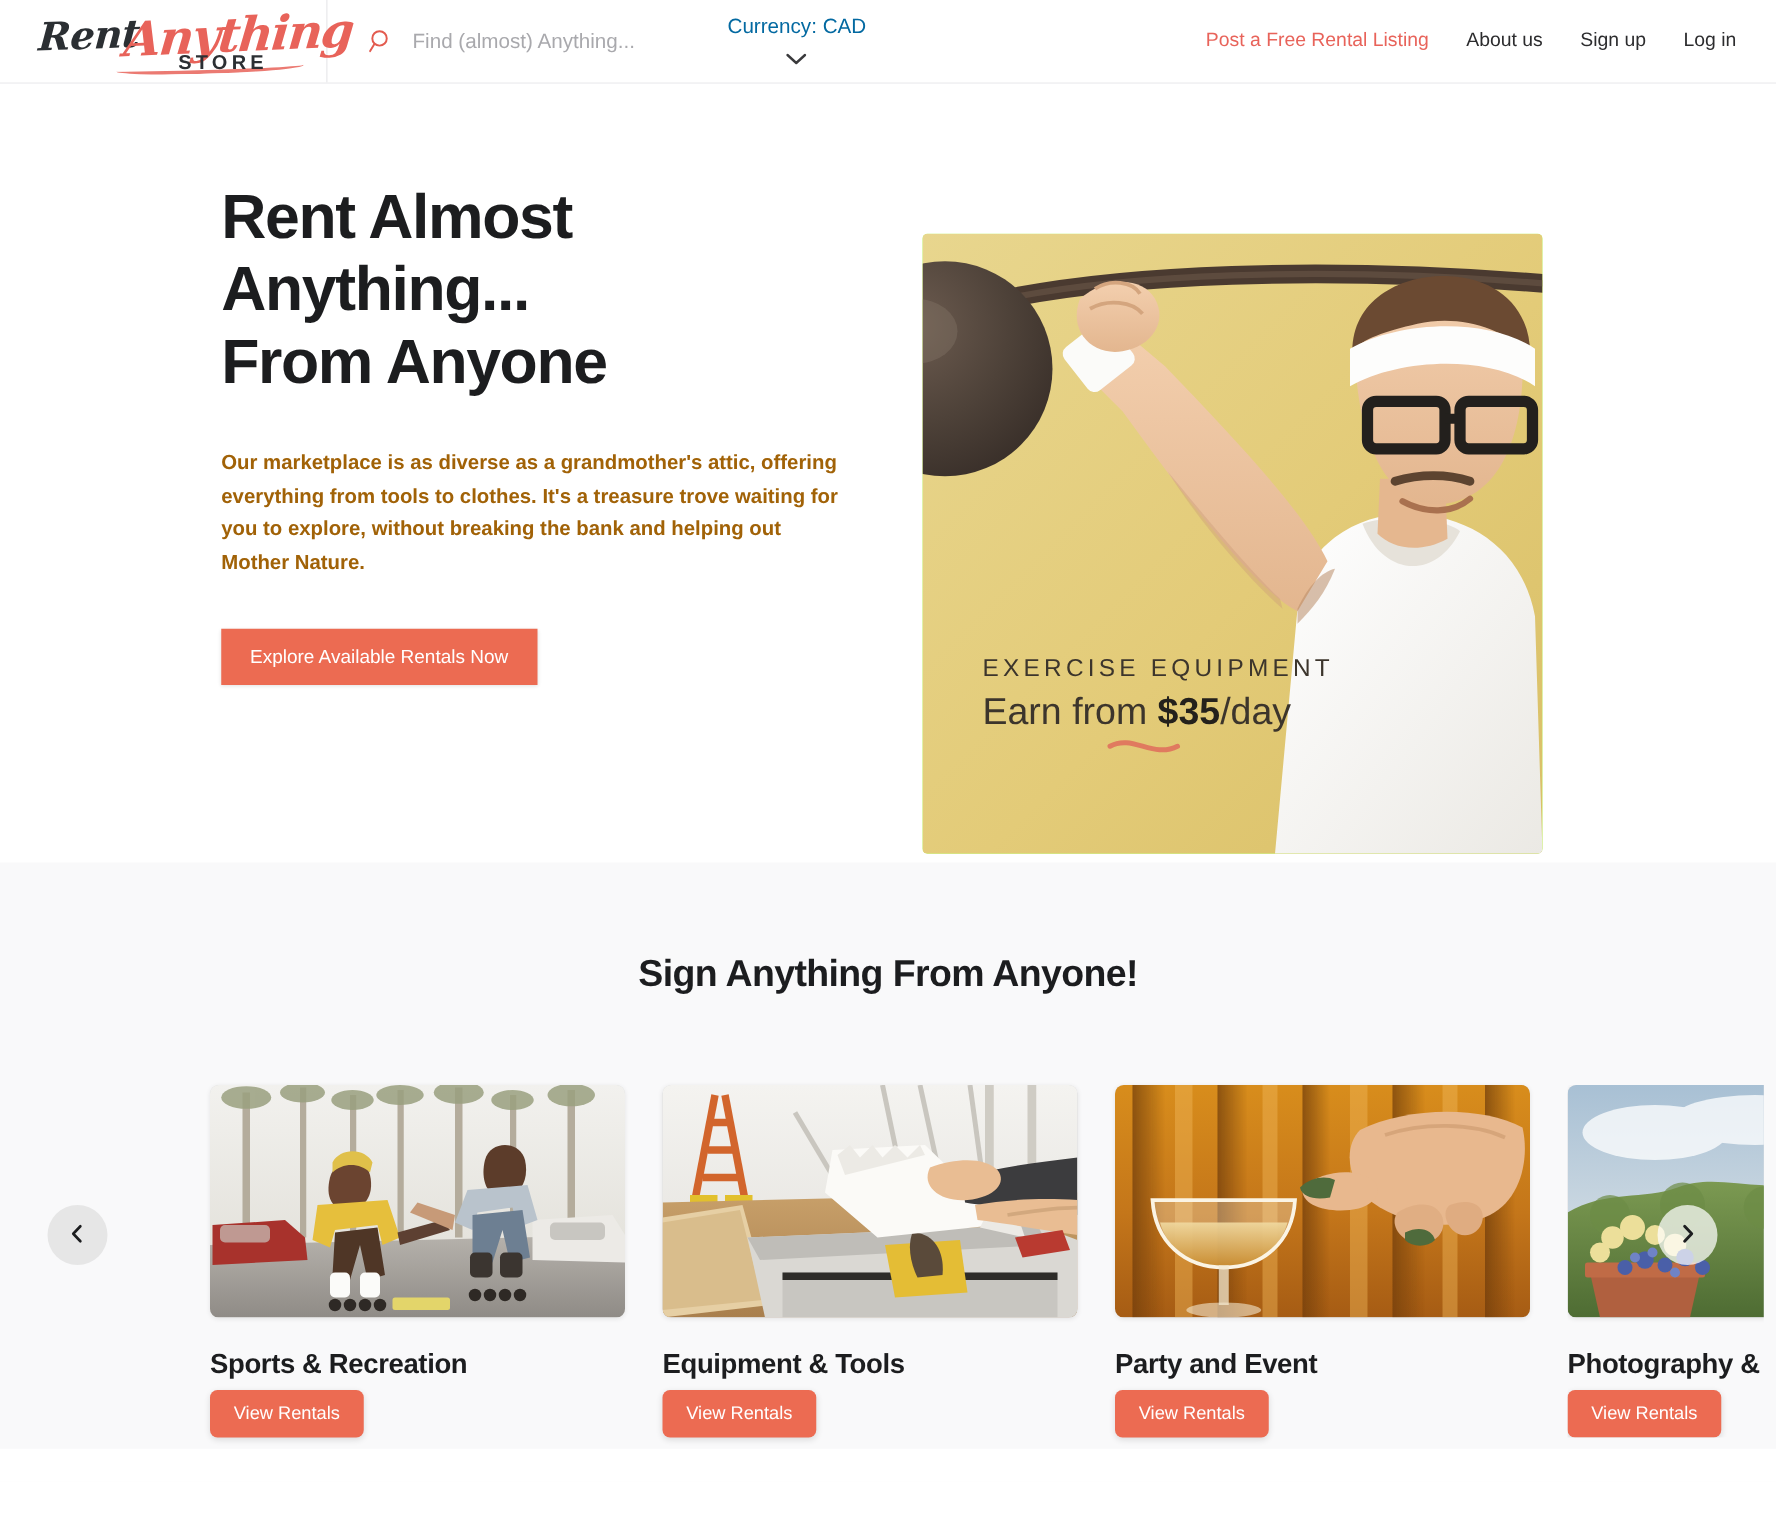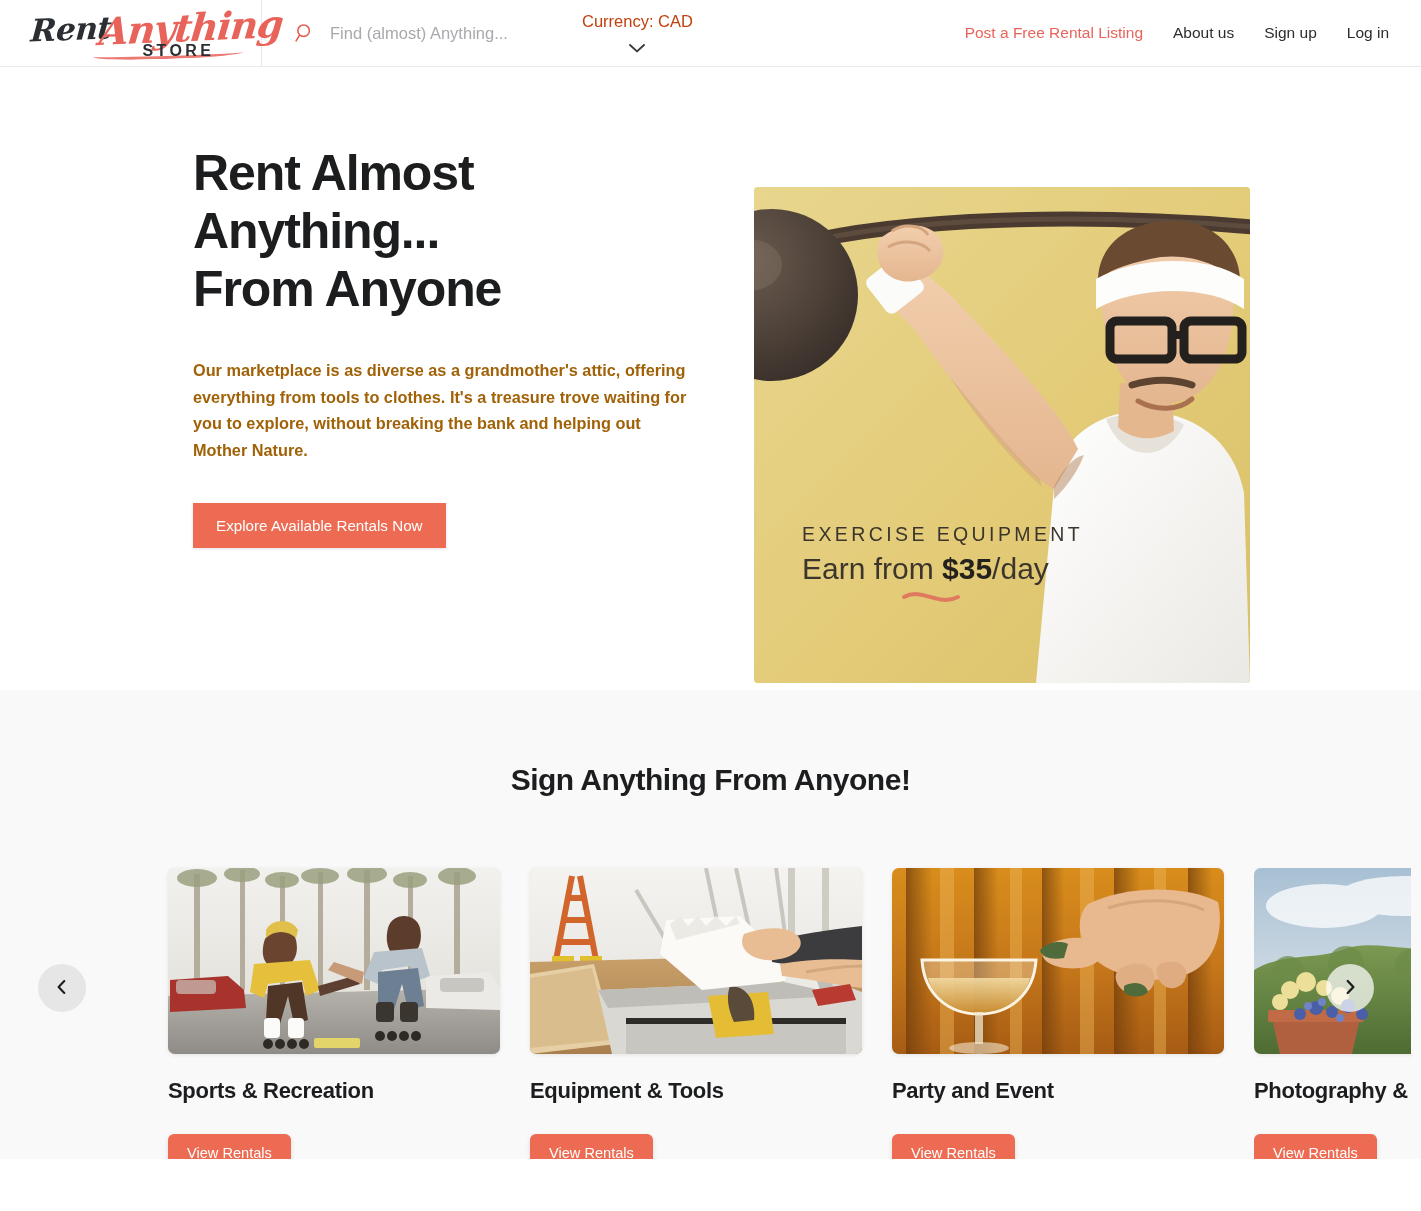--- a/index.html
+++ b/index.html
@@ -103,21 +103,21 @@
     flex-direction: column;
     align-items: center;
     justify-content: center;
     padding-top: 4px;
     margin-left: 10px;
     cursor: pointer;
     flex: 0 0 auto;
   }
   .currency-label {
     font-size: 16.5px;
-    color: #c2410c;
+    color: #0369a1;
     line-height: 1.1;
   }
   .chev-down { margin-top: 9px; display:block; }
 
   .nav-zone {
     margin-left: auto;
     display: flex;
     align-items: center;
     gap: 30px;
     padding-right: 32px;
@@ -129,21 +129,21 @@
     cursor: pointer;
     white-space: nowrap;
   }
   .nav-link.accent { color: #e8635a; margin-left: 31px; }
 
   
   .hero {
     position: relative;
     background: #ffffff;
     height: 623px;
-    padding: 0 0 0 16px;
+    padding: 0 0 0 0;
   }
   .hero-inner {
     position: relative;
     width: 1421px;
     height: 100%;
   }
   .hero-copy {
     position: absolute;
     left: 177px;
     top: 77px;
@@ -235,21 +235,21 @@
   }
   .card-media svg { display: block; width: 100%; height: 100%; }
   .card-title {
     margin-top: 24px;
     font-size: 22px;
     font-weight: 700;
     letter-spacing: -0.3px;
     color: #1c1d1f;
   }
   .card-btn {
-    margin-top: 30px;
+    margin-top: 8px;
     display: inline-block;
     background: #ec6b52;
     color: #ffffff;
     border: none;
     border-radius: 6px;
     padding: 11px 19px;
     font-size: 14.6px;
     font-family: "Liberation Sans", sans-serif;
     cursor: pointer;
     box-shadow: 0 2px 5px rgba(0,0,0,.12);

